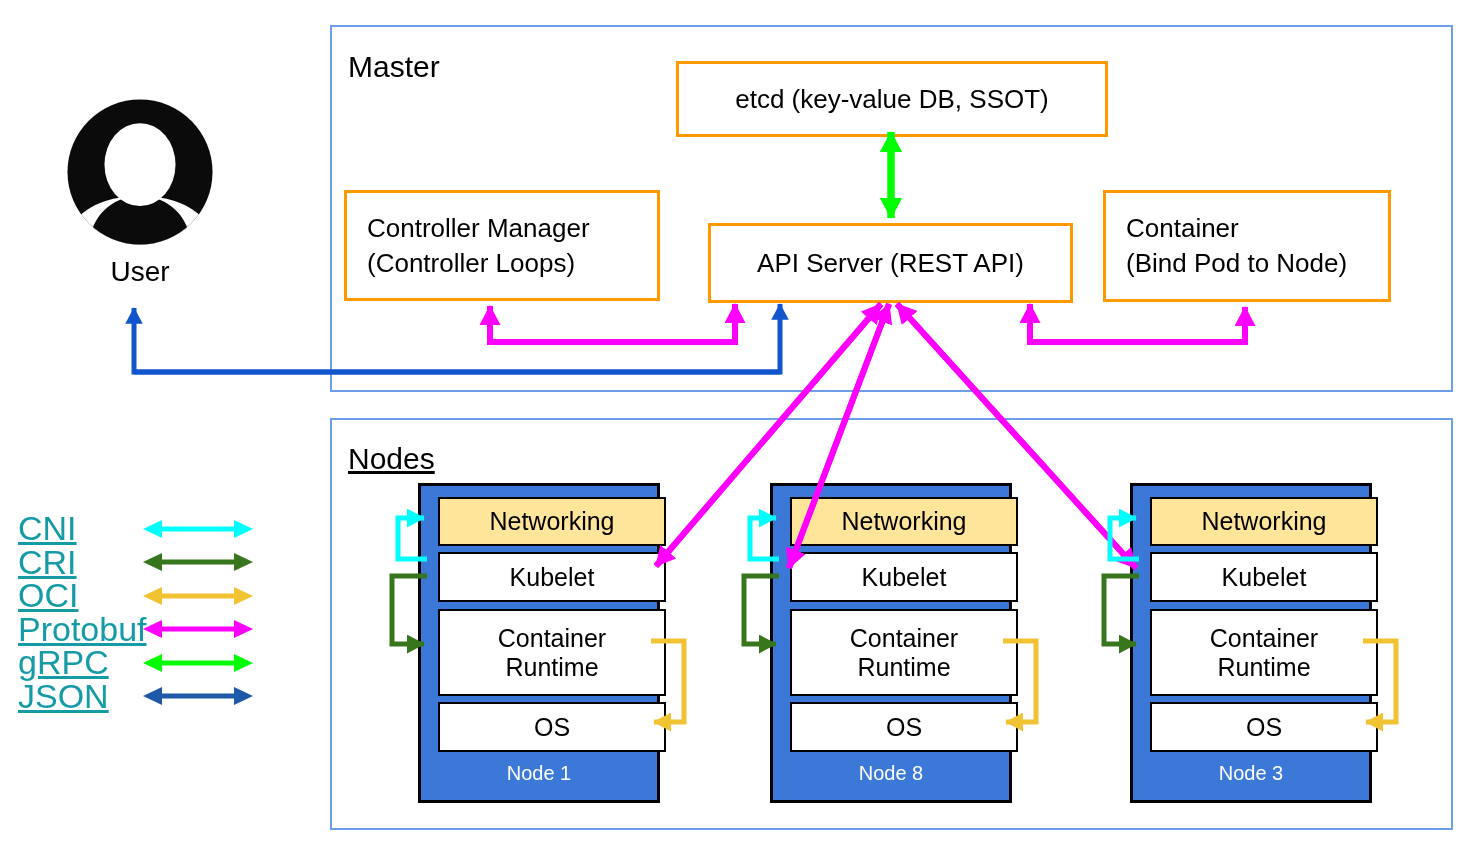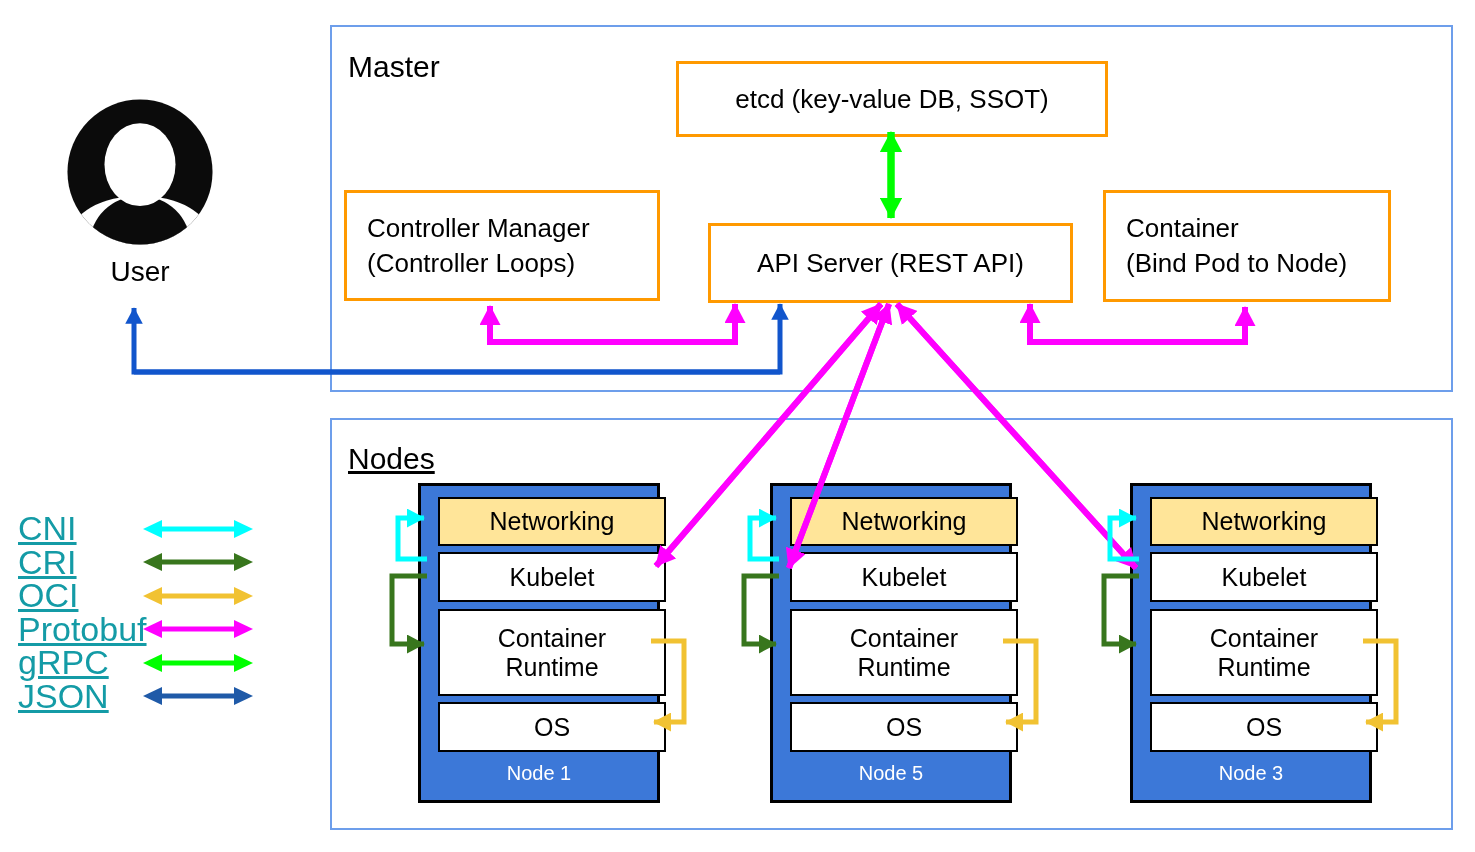--- a/index.html
+++ b/index.html
@@ -100,21 +100,21 @@
       </div>
     <div class="layer" style="top:66px;height:46px;">
         <span>Kubelet</span>
       </div>
     <div class="layer cr" style="top:123px;height:83px;">
         <span>Container Runtime</span>
       </div>
     <div class="layer" style="top:216px;height:46px;">
         <span>OS</span>
       </div>
-    <div class="node-name" style="top:276px;">Node 5</div>
+    <div class="node-name" style="top:276px;">Node 8</div>
   </div>
 
   <div class="abs node" style="left:1130px;top:483px;width:242px;height:320px;">
     <div class="layer networking" style="top:11px;height:45px;">
         <span>Networking</span>
       </div>
     <div class="layer" style="top:66px;height:46px;">
         <span>Kubelet</span>
       </div>
     <div class="layer cr" style="top:123px;height:83px;">

